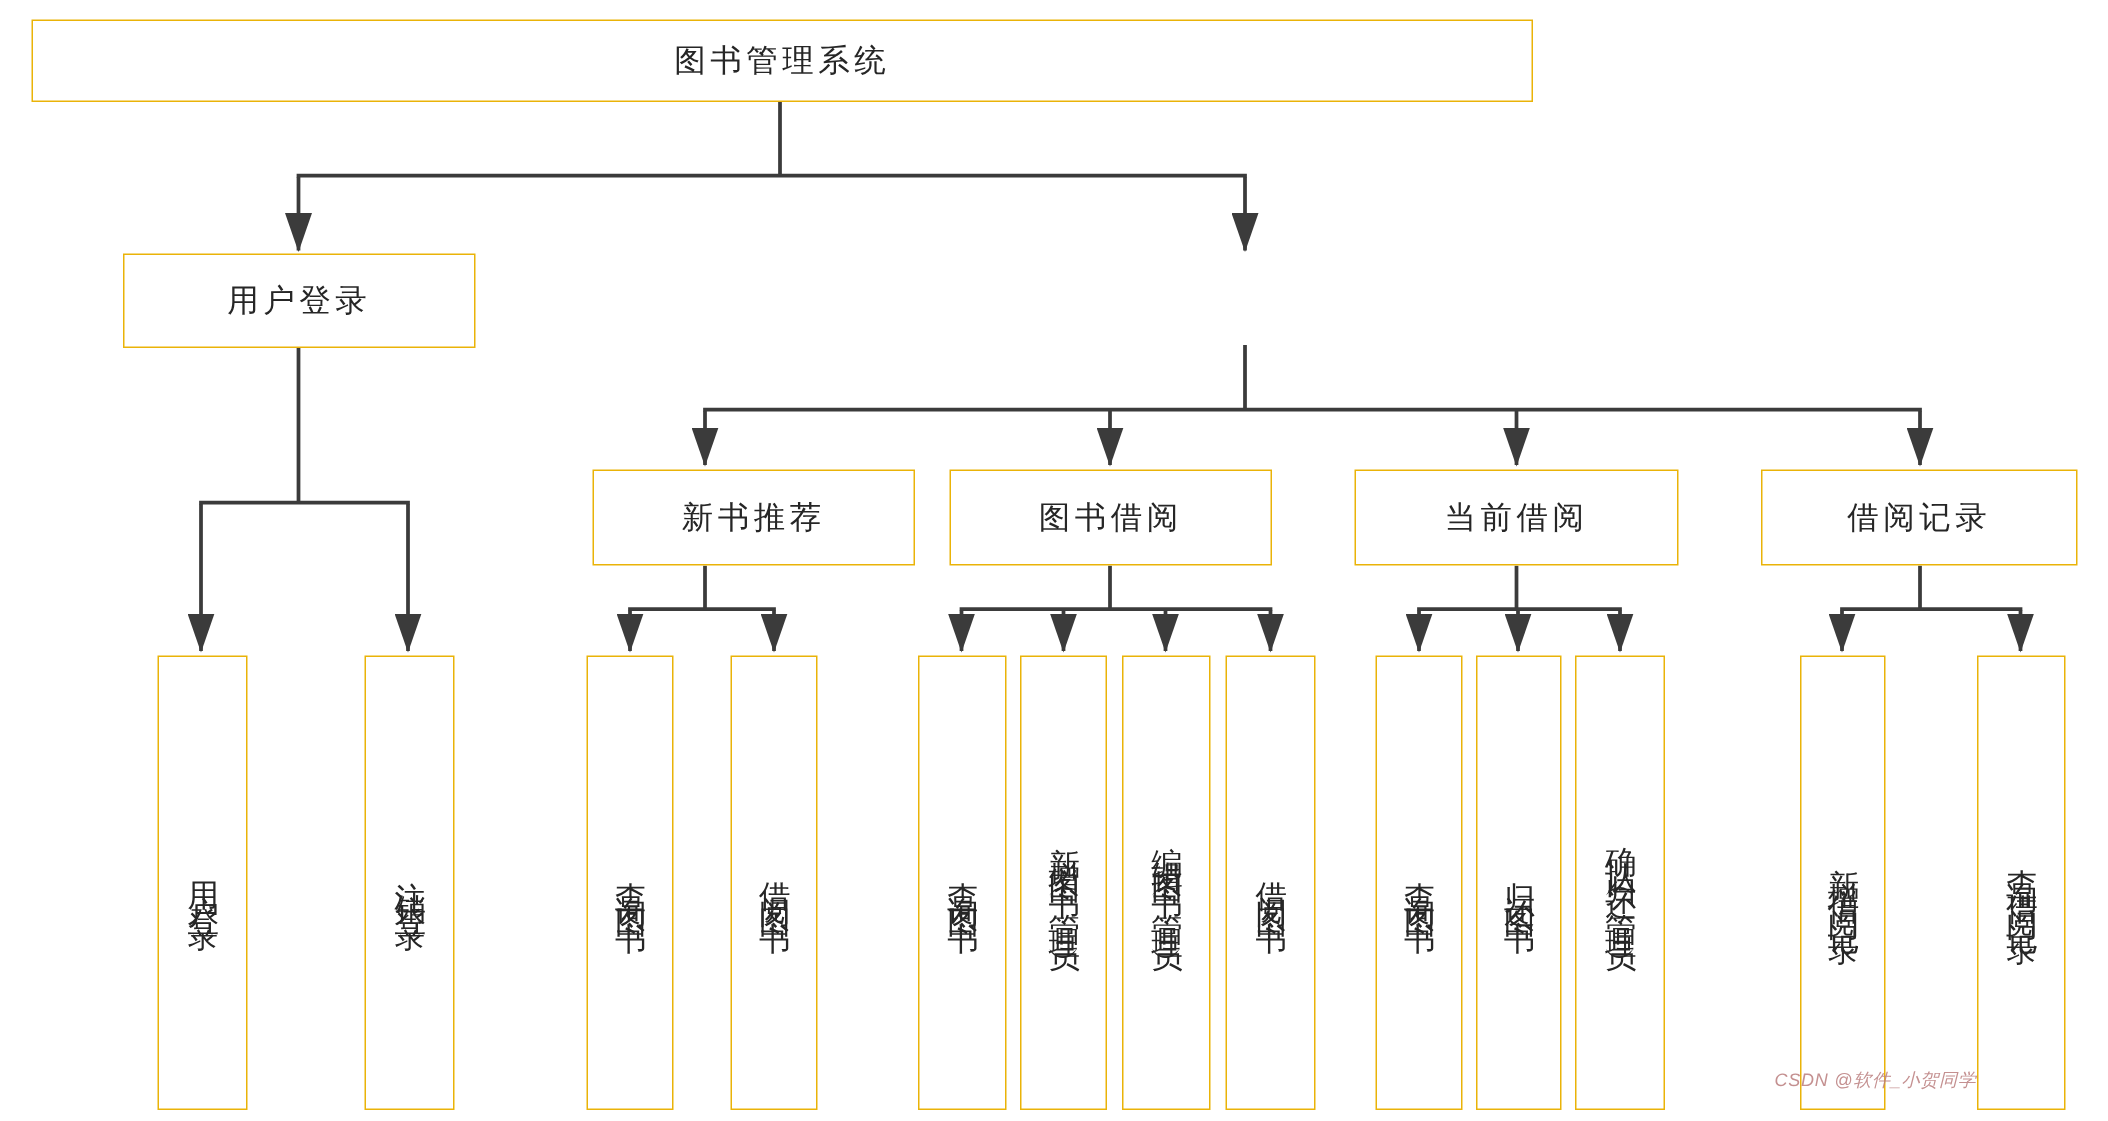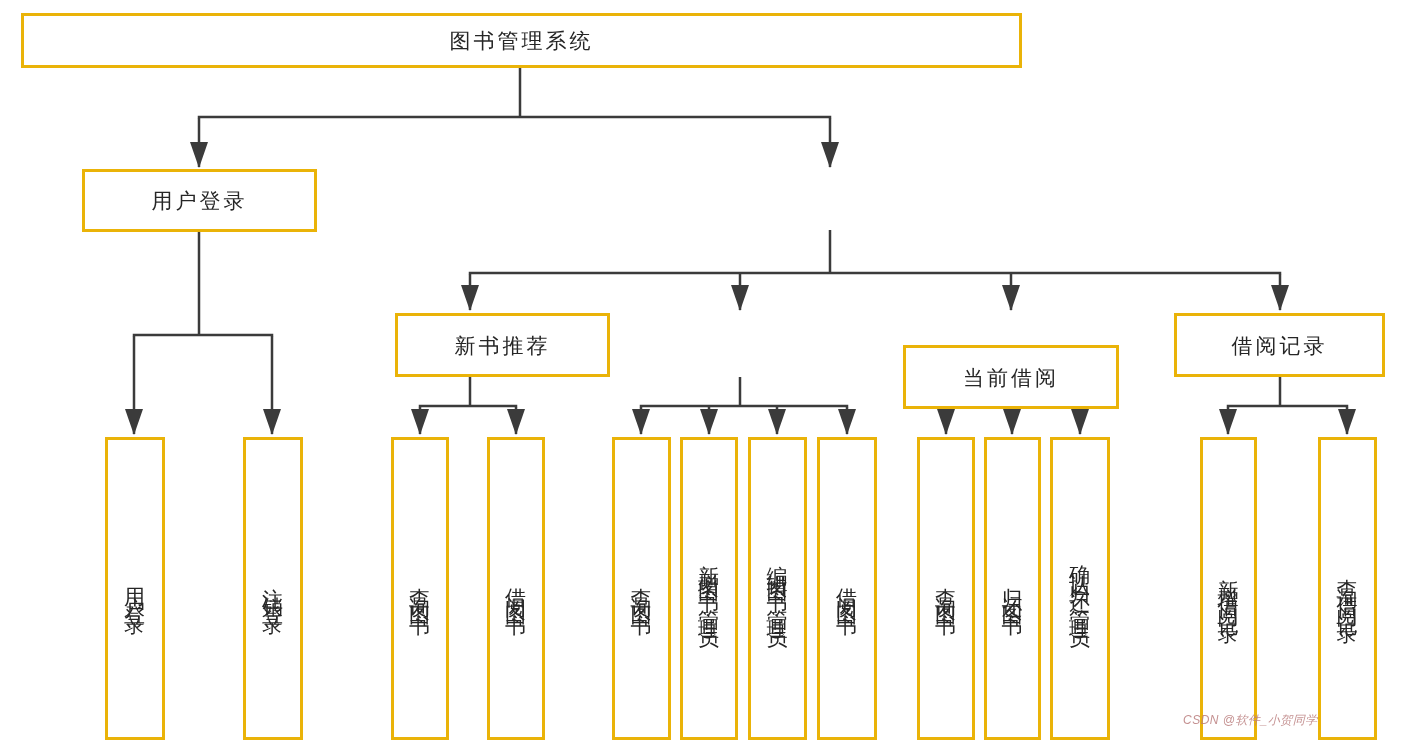--- a/index.html
+++ b/index.html
@@ -7,21 +7,21 @@
     position:relative;
     width:1405px;height:747px;
     background:#ffffff;
     font-family:"Liberation Sans", sans-serif;
     overflow:hidden;
   }
   #wires{position:absolute;left:0;top:0;z-index:1;}
   .node{
     position:absolute;z-index:2;
     background:#ffffff;
-    border:3px solid #eab308;
+    border:1px solid #eab308;
     box-sizing:border-box;
     display:flex;align-items:center;justify-content:center;
     color:#262626;
     line-height:1;
     text-align:center;
   }
   .h{font-size:21px;letter-spacing:3px;}
   .v{
     writing-mode:vertical-rl;
     font-size:21px;
@@ -93,21 +93,22 @@
   </svg>
 
   <div class="node h" style="left:21px;top:13px;width:1001px;height:55px;">图书管理系统</div>
 
   <div class="node h" style="left:82px;top:169px;width:235px;height:63px;">用户登录</div>
 
   <div class="node v" style="left:105px;top:437px;width:60px;height:303px;">用户登录</div>
   <div class="node v" style="left:243px;top:437px;width:60px;height:303px;">注销登录</div>
 
   <div class="node h" style="left:363px;top:313px;width:215px;height:64px;margin-left:32px;">新书推荐</div>
-  <div class="node h" style="left:903px;top:313px;width:216px;height:64px;margin-top:32px;">当前借阅</div>
+  <div class="node h" style="left:633px;top:313px;width:215px;height:64px;">图书借阅</div>
+  <div class="node h" style="left:903px;top:313px;width:216px;height:64px;">当前借阅</div>
   <div class="node h" style="left:1174px;top:313px;width:211px;height:64px;">借阅记录</div>
 
   <div class="node v" style="left:391px;top:437px;width:58px;height:303px;">查询图书</div>
   <div class="node v" style="left:487px;top:437px;width:58px;height:303px;">借阅图书</div>
 
   <div class="node v" style="left:612px;top:437px;width:59px;height:303px;">查询图书</div>
   <div class="node v" style="left:680px;top:437px;width:58px;height:303px;">新增图书（管理员）</div>
   <div class="node v" style="left:748px;top:437px;width:59px;height:303px;">编辑图书（管理员）</div>
   <div class="node v" style="left:817px;top:437px;width:60px;height:303px;">借阅图书</div>
 

